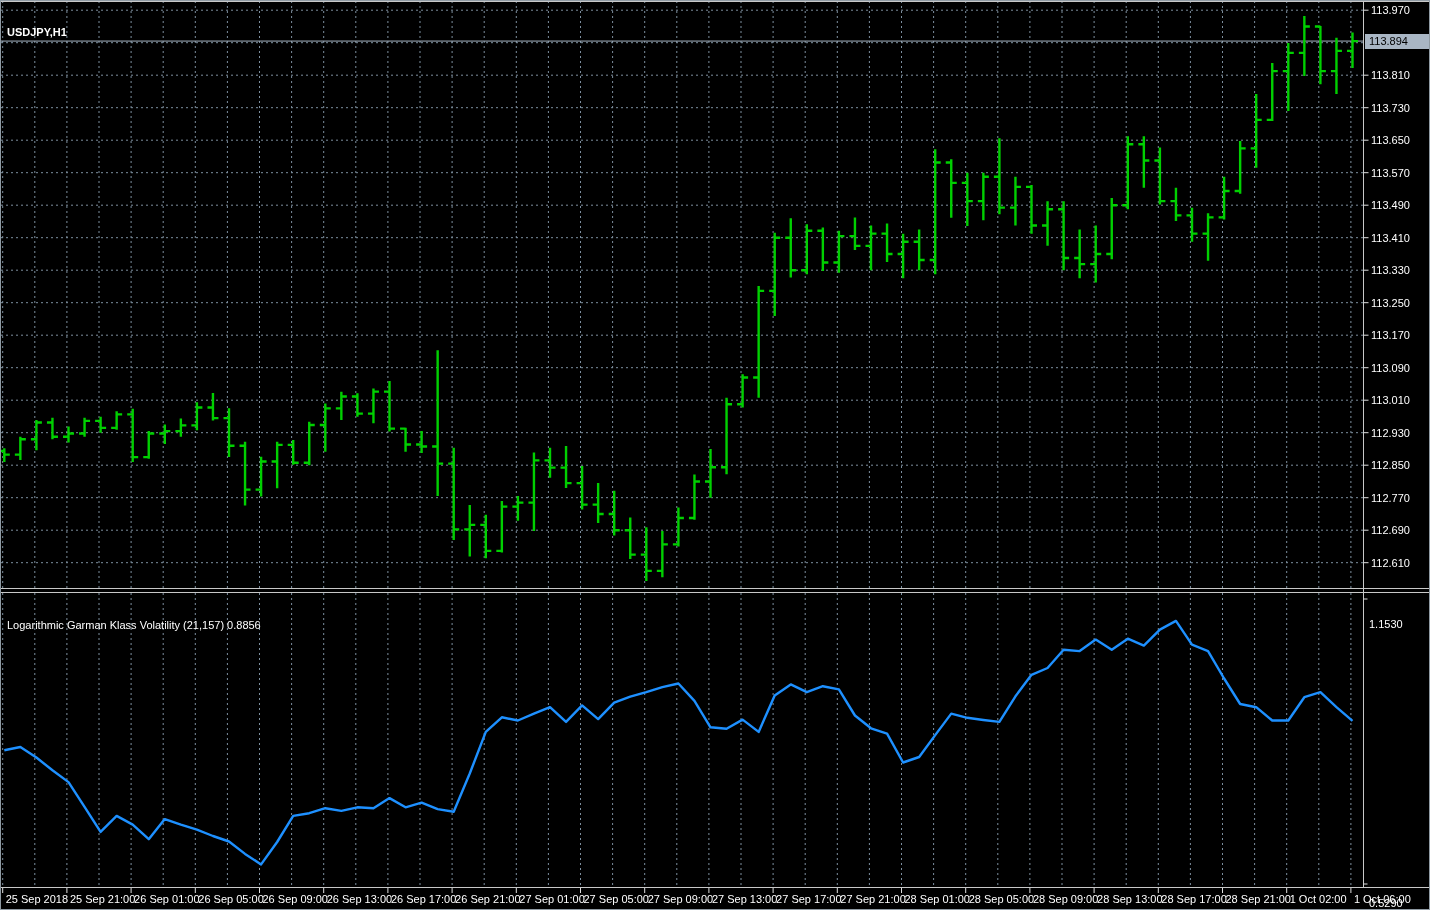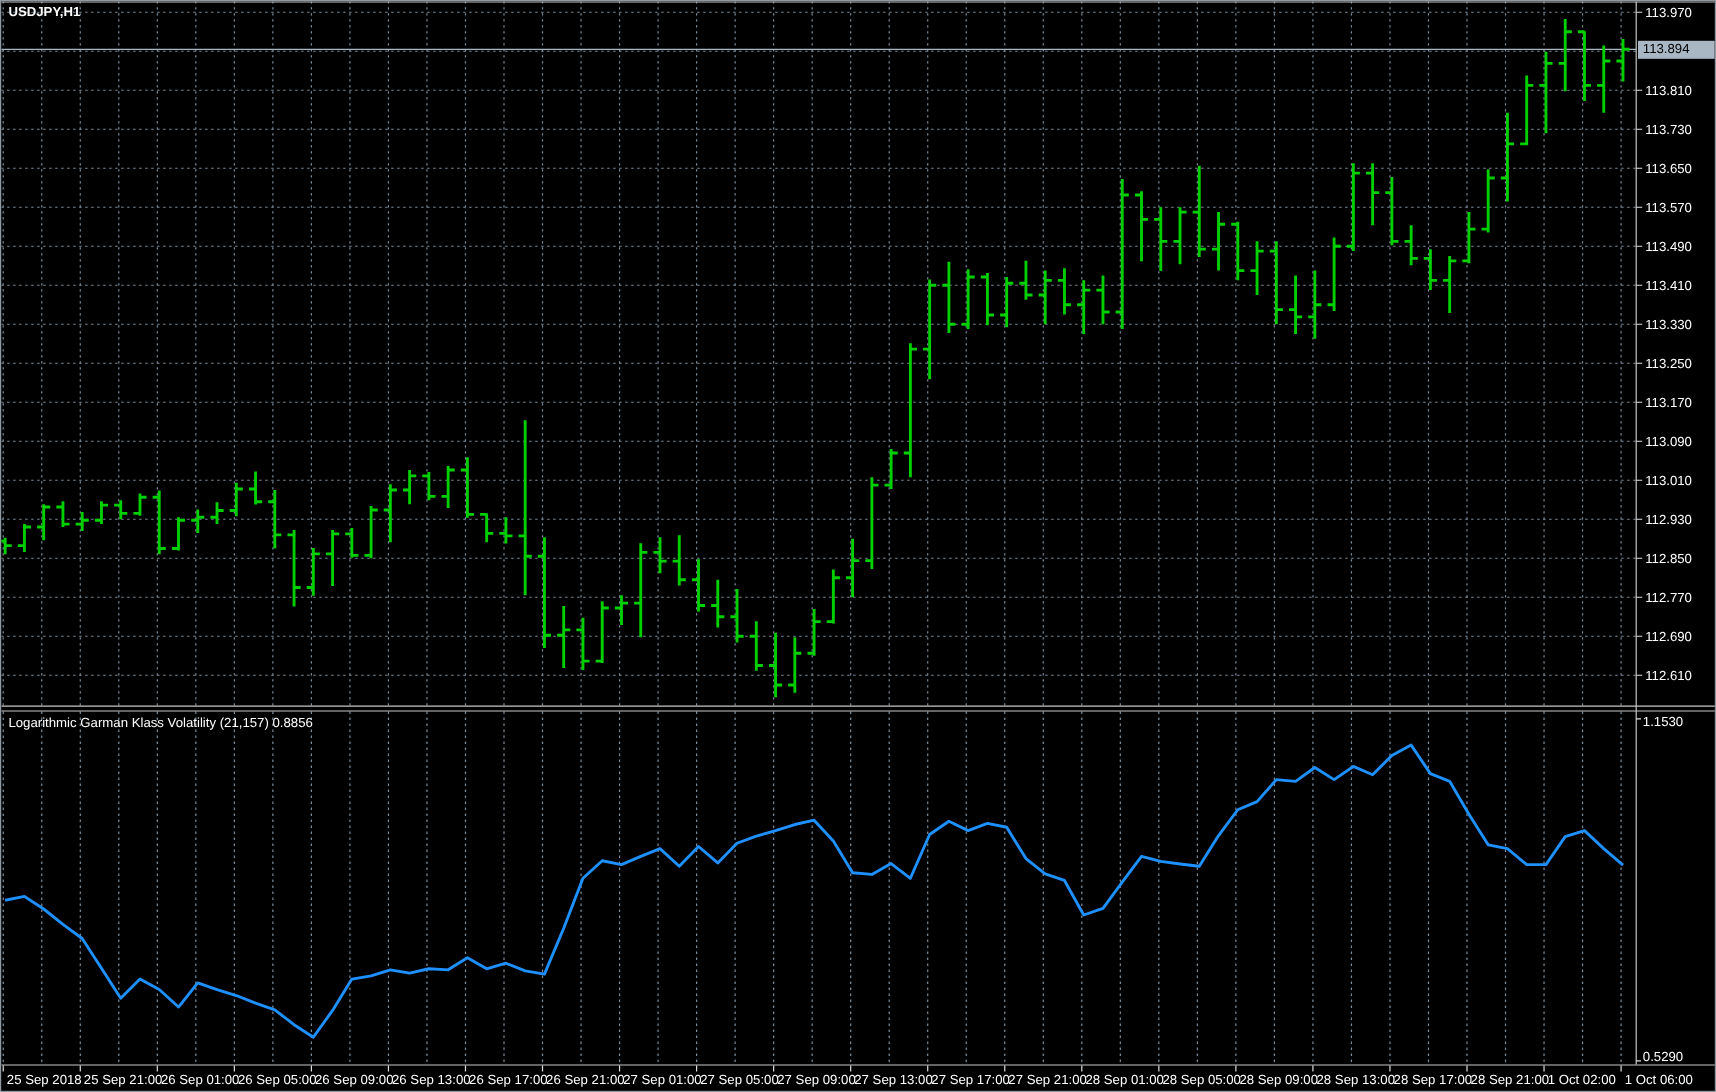--- a/index.html
+++ b/index.html
@@ -2,21 +2,21 @@
 <html><head>
 <meta charset="utf-8">
 <style>
   html,body{margin:0;padding:0;background:#000;}
   #window{
     position:relative;width:1430px;height:910px;background:#000;
     font-family:"Liberation Sans",sans-serif;overflow:hidden;
     box-sizing:border-box;border:1px solid #8f9aa3;
   }
   #chart-svg{position:absolute;left:0;top:0;width:1430px;height:910px;}
-  .overlay-label{position:absolute;color:#ffffff;font-size:11px;line-height:13px;white-space:nowrap;}
+  .overlay-label{position:absolute;color:#ffffff;font-size:11px;line-height:13px;white-space:nowrap;margin-top:22px;}
   #symbol-title{left:6px;top:3px;font-weight:bold;}
   #indicator-label{left:6px;top:596px;}
   #scale-max{left:1368px;top:595px;color:#ffffff;}
   #scale-min{left:1368px;top:874px;color:#ffffff;text-align:right;}
   #current-price-tag{
     position:absolute;left:1364px;top:33px;width:64px;height:15px;
     color:#000;font-size:11px;line-height:15px;padding-left:4px;box-sizing:border-box;
   }
   text{font-family:"Liberation Sans",sans-serif;font-size:11px;fill:#ffffff;}
 </style>

